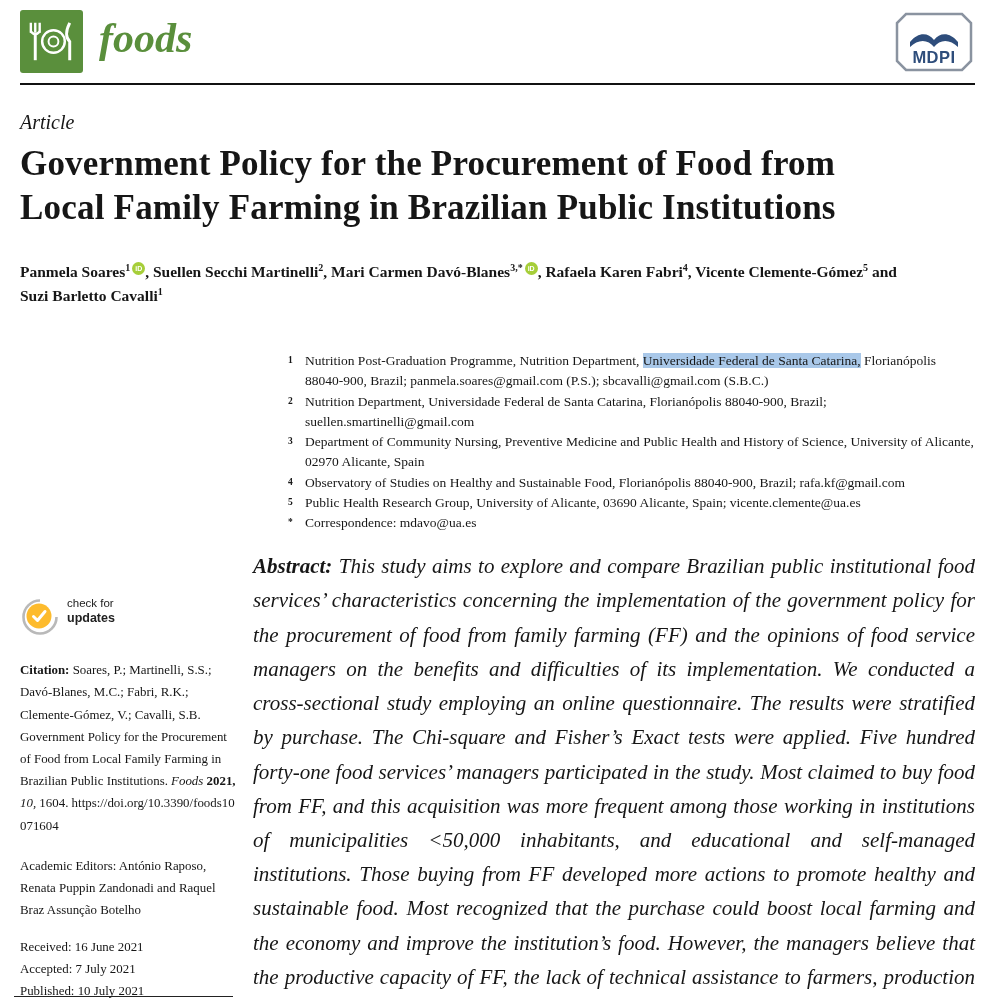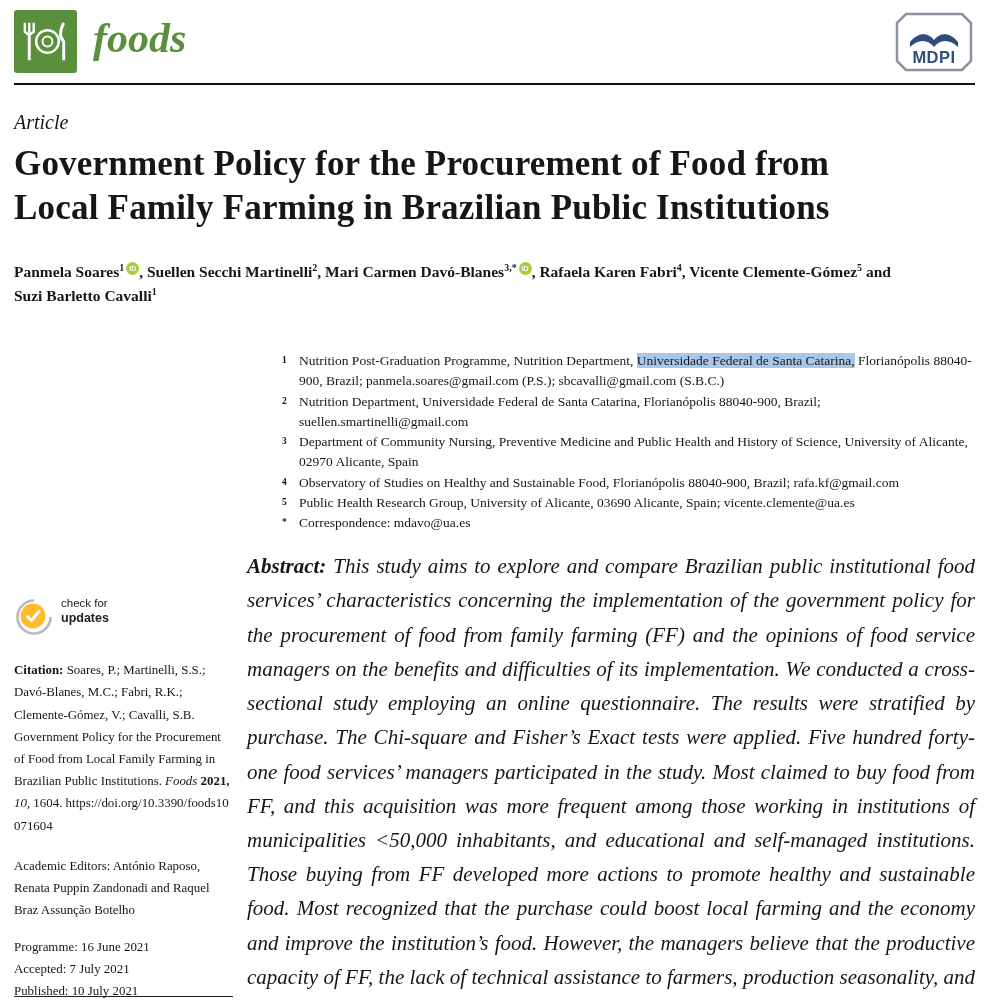--- a/index.html
+++ b/index.html
@@ -12,21 +12,21 @@
   }
   *{margin:0;padding:0;box-sizing:border-box;}
   html,body{background:#fff;}
   .page{
     position:relative;
     width:989px;height:1000px;
     margin:0 auto;
     background:#fff;
     font-family:"Liberation Serif","DejaVu Serif",serif;
     color:var(--ink);
-    padding:10px 14px 0 14px;
+    padding:10px 14px 0 20px;
     overflow:hidden;
   }
   .header{display:flex;justify-content:space-between;align-items:flex-start;}
   .brand{display:flex;align-items:center;}
   .journal-icon{width:63px;height:63px;display:block;}
   .journal-name{
     font-size:42px;font-style:italic;font-weight:bold;
     color:var(--journal-green,#5a8f3c);margin-left:16px;line-height:1;
     padding-bottom:8px;
   }
@@ -149,21 +149,21 @@
         <span class="doi">https://doi.org/10.3390/foods10071604</span>
       </p>
 
       <p class="editors">
         <span>Academic Editors:</span>
         <span>António Raposo, Renata Puppin Zandonadi and Raquel Braz Assunção Botelho</span>
       </p>
 
       <div class="dates">
         <div>
-          <span>Programme:</span>
+          <span>Received:</span>
           <span>16 June 2021</span>
         </div>
         <div>
           <span>Accepted:</span>
           <span>7 July 2021</span>
         </div>
         <div>
           <span>Published:</span>
           <span>10 July 2021</span>
         </div>

